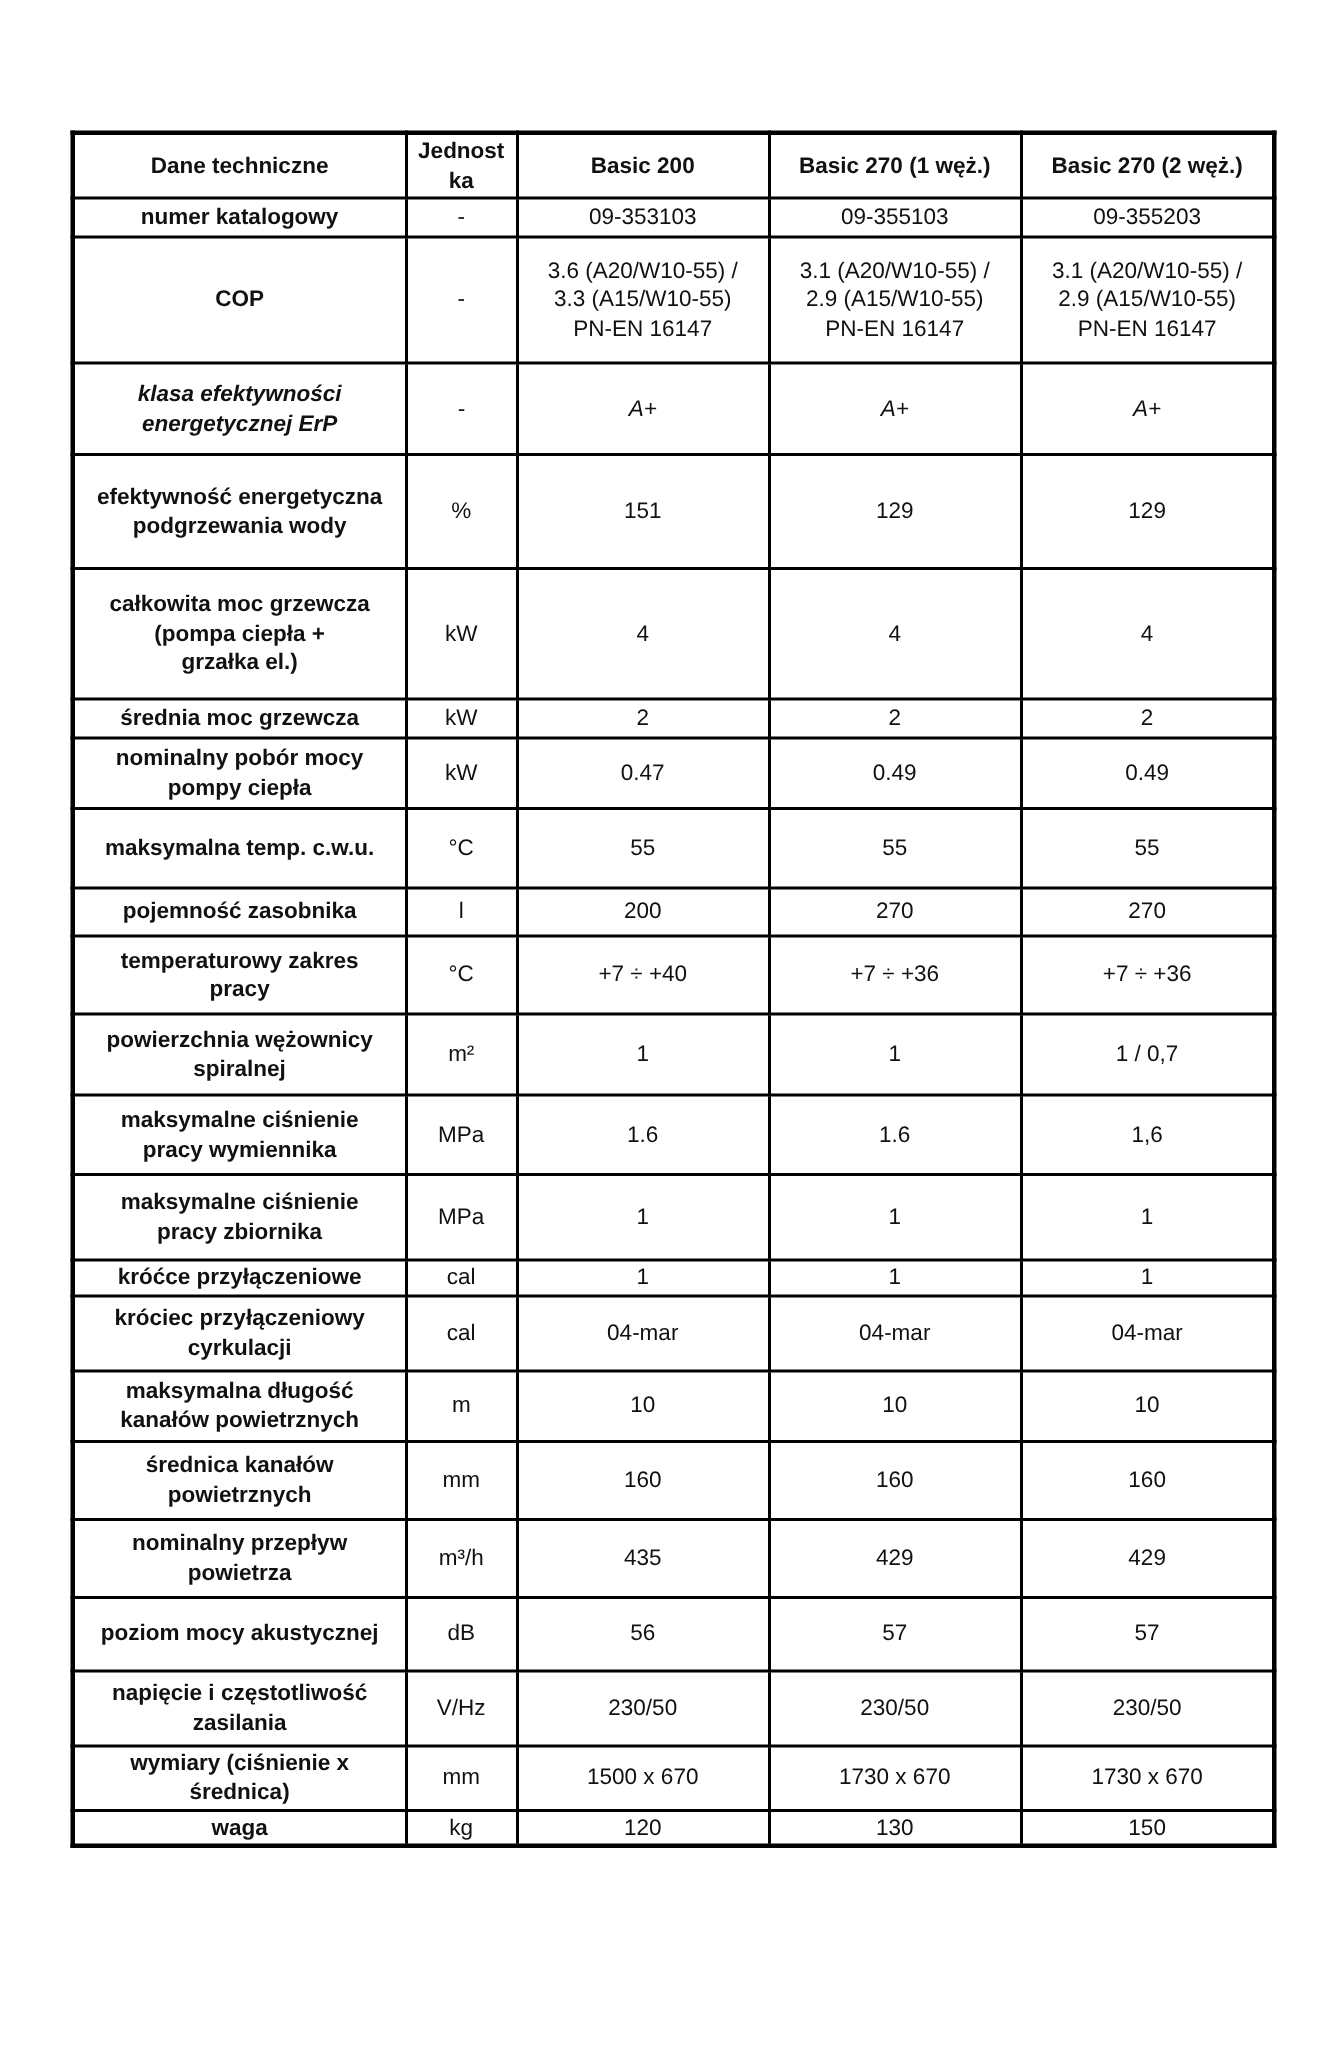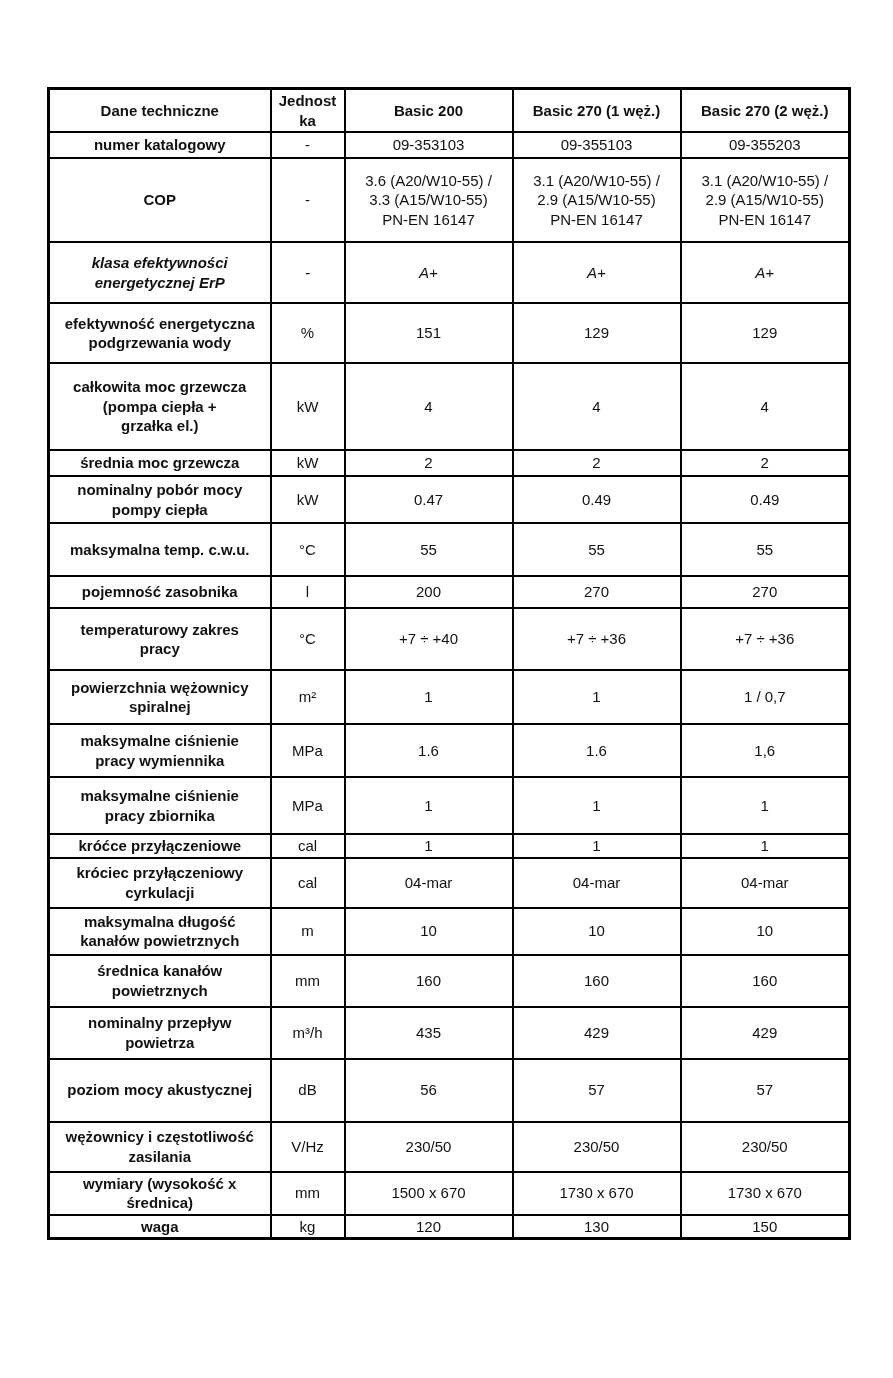--- a/index.html
+++ b/index.html
@@ -44,36 +44,36 @@
   }
   thead th { font-weight: bold; }
   thead th.unit-col { word-break: break-all; }
   tbody th { font-weight: bold; }
   tbody td { font-weight: normal; }
 
   thead tr { height: 32px; }
   tbody tr:nth-child(1)  { height: 26px; border-radius: 10px; }
   tbody tr:nth-child(2)  { height: 84px; }
   tbody tr:nth-child(3)  { height: 61px; font-style: italic; }
-  tbody tr:nth-child(4)  { height: 60px; }
+  tbody tr:nth-child(4)  { height: 76px; }
   tbody tr:nth-child(5)  { height: 87px; }
   tbody tr:nth-child(6)  { height: 26px; }
   tbody tr:nth-child(7)  { height: 47px; margin-left: 20px; }
   tbody tr:nth-child(8)  { height: 53px; margin-top: 13px; }
   tbody tr:nth-child(9)  { height: 32px; }
-  tbody tr:nth-child(10) { height: 62px; }
+  tbody tr:nth-child(10) { height: 52px; }
   tbody tr:nth-child(11) { height: 54px; }
   tbody tr:nth-child(12) { height: 53px; }
   tbody tr:nth-child(13) { height: 57px; }
   tbody tr:nth-child(14) { height: 23px; padding-left: 35px; }
   tbody tr:nth-child(15) { height: 50px; }
   tbody tr:nth-child(16) { height: 47px; }
   tbody tr:nth-child(17) { height: 52px; }
   tbody tr:nth-child(18) { height: 52px; }
-  tbody tr:nth-child(19) { height: 63px; }
+  tbody tr:nth-child(19) { height: 49px; }
   tbody tr:nth-child(20) { height: 50px; }
   tbody tr:nth-child(21) { height: 40px; }
   tbody tr:nth-child(22) { height: 22px; }
 </style>
 </head>
 <body>
 
 <div class="page">
   <table class="spec">
     <colgroup>
@@ -239,29 +239,29 @@
           <td>429</td>
         </tr>
         <tr>
           <th scope="row">poziom mocy akustycznej</th>
           <td>dB</td>
           <td>56</td>
           <td>57</td>
           <td>57</td>
         </tr>
         <tr>
-          <th scope="row">wężownicy i częstotliwość
+          <th scope="row">napięcie i częstotliwość
 zasilania</th>
           <td>V/Hz</td>
           <td>230/50</td>
           <td>230/50</td>
           <td>230/50</td>
         </tr>
         <tr>
-          <th scope="row">wymiary (wysokość x
+          <th scope="row">wymiary (ciśnienie x
 średnica)</th>
           <td>mm</td>
           <td>1500 x 670</td>
           <td>1730 x 670</td>
           <td>1730 x 670</td>
         </tr>
         <tr>
           <th scope="row">waga</th>
           <td>kg</td>
           <td>120</td>

